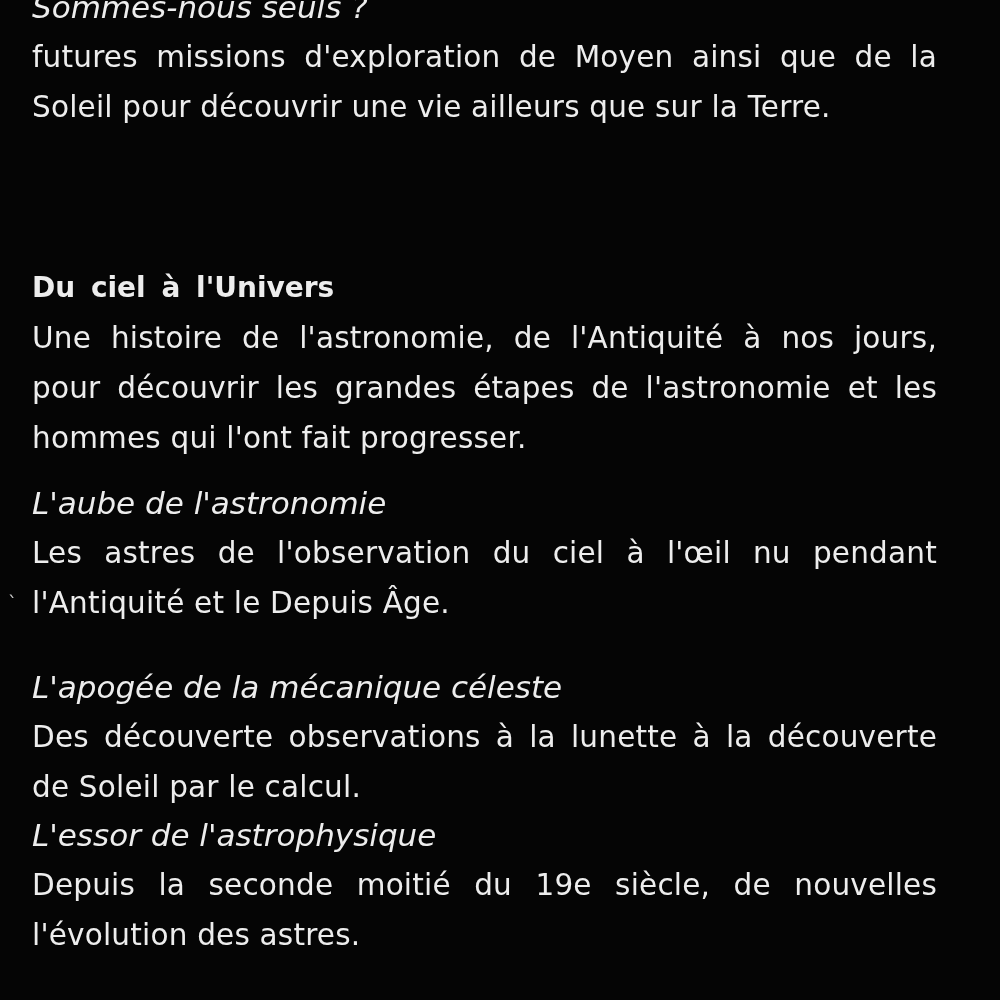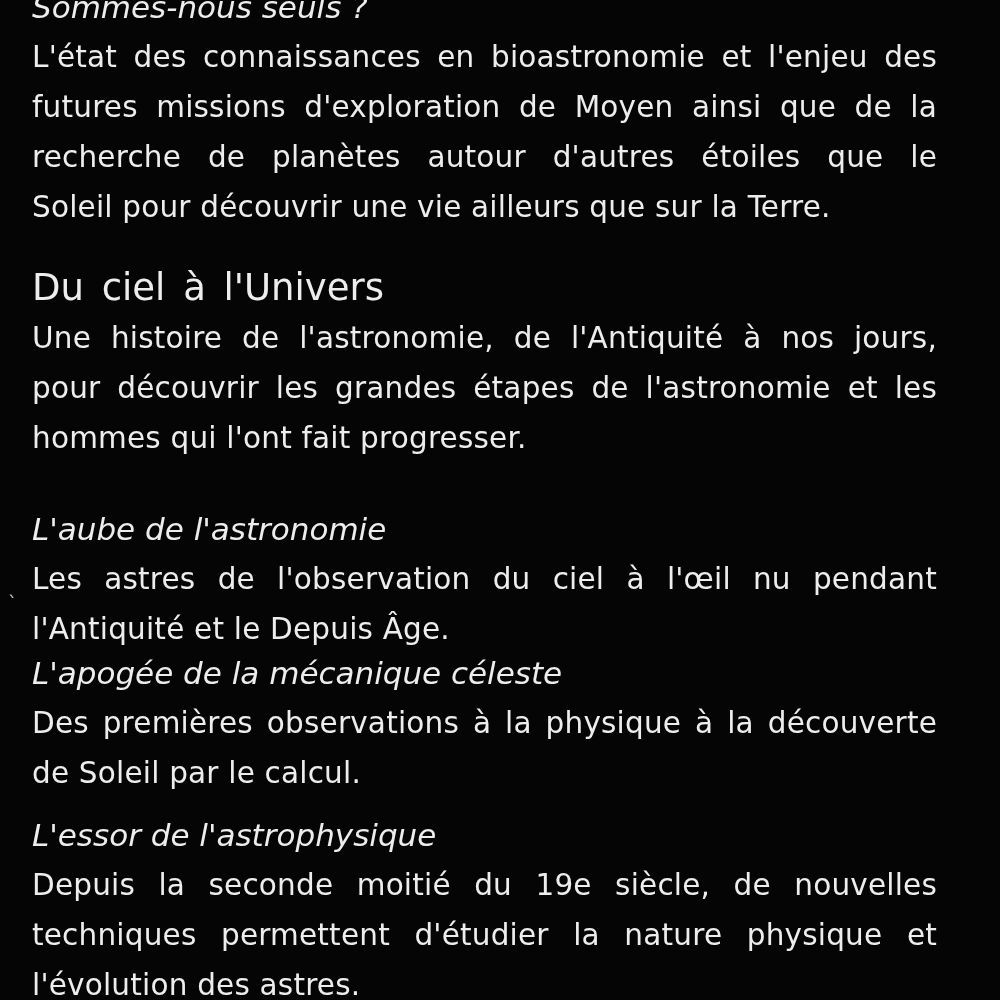--- a/index.html
+++ b/index.html
@@ -3,55 +3,52 @@
 <meta charset="utf-8">
 <style>
   html, body { margin:0; padding:0; }
   body { width:1000px; height:1000px; overflow:hidden; background:#050505; color:#ededed;
     font-family:"DejaVu Sans", sans-serif; }
   .page { position:relative; width:1000px; height:1000px; }
   .block { position:absolute; left:32px; width:905px; }
   .line { font-size:29.5px; line-height:50px; white-space:nowrap; letter-spacing:0.2px; }
   .justify { text-align:justify; text-align-last:justify; }
   .ital { font-style:italic; font-size:31px; line-height:50px; white-space:nowrap; }
-  .bold { font-weight:normal; font-size:37px; line-height:50px; word-spacing:6px; }
+  .bold { font-weight:bold; font-size:28px; line-height:50px; word-spacing:6px; }
   .tick { position:absolute; left:8px; top:592px; font-size:18px; color:#ccc; }
 </style>
 </head>
 <body>
 
 <div class="page">
   <div class="tick">`</div>
 
   <div class="block" style="top:-18px">
     <div class="ital">Sommes-nous seuls ?</div>
-    <div class="line justify">L'état des connaissances en bioastronomie et l'enjeu des</div>
     <div class="line justify">futures missions d'exploration de Moyen ainsi que de la</div>
-    <div class="line justify">recherche de planètes autour d'autres étoiles que le</div>
     <div class="line">Soleil pour découvrir une vie ailleurs que sur la Terre.</div>
   </div>
 
   <div class="block" style="top:263px">
     <div class="bold">Du ciel à l'Univers</div>
     <div class="line justify">Une histoire de l'astronomie, de l'Antiquité à nos jours,</div>
     <div class="line justify">pour découvrir les grandes étapes de l'astronomie et les</div>
     <div class="line">hommes qui l'ont fait progresser.</div>
   </div>
 
-  <div class="block" style="top:504px">
+  <div class="block" style="top:478px">
     <div class="ital">L'aube de l'astronomie</div>
     <div class="line justify">Les astres de l'observation du ciel à l'œil nu pendant</div>
     <div class="line">l'Antiquité et le Depuis Âge.</div>
   </div>
 
-  <div class="block" style="top:648px">
+  <div class="block" style="top:662px">
     <div class="ital">L'apogée de la mécanique céleste</div>
-    <div class="line justify">Des premières observations à la physique à la découverte</div>
+    <div class="line justify">Des découverte observations à la lunette à la découverte</div>
     <div class="line">de Soleil par le calcul.</div>
   </div>
 
   <div class="block" style="top:810px">
     <div class="ital">L'essor de l'astrophysique</div>
     <div class="line justify">Depuis la seconde moitié du 19e siècle, de nouvelles</div>
-    <div class="line justify">techniques permettent d'étudier la nature physique et</div>
     <div class="line">l'évolution des astres.</div>
   </div>
 </div>
 
 </body></html>

